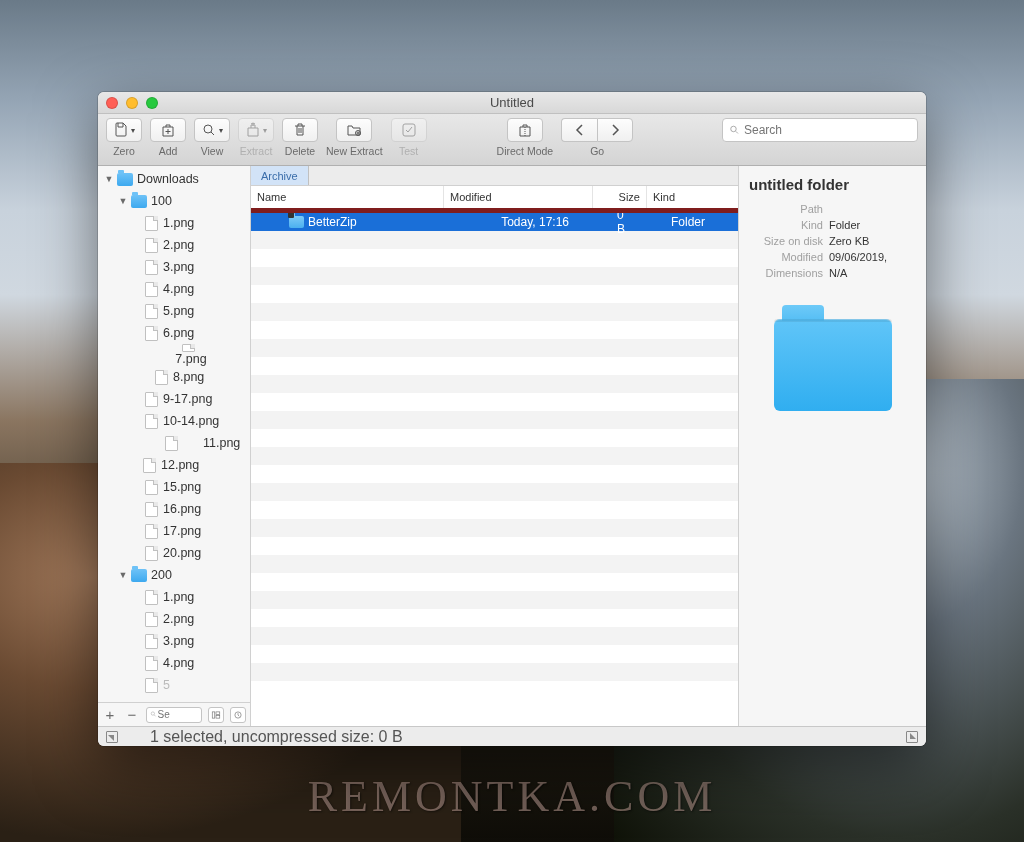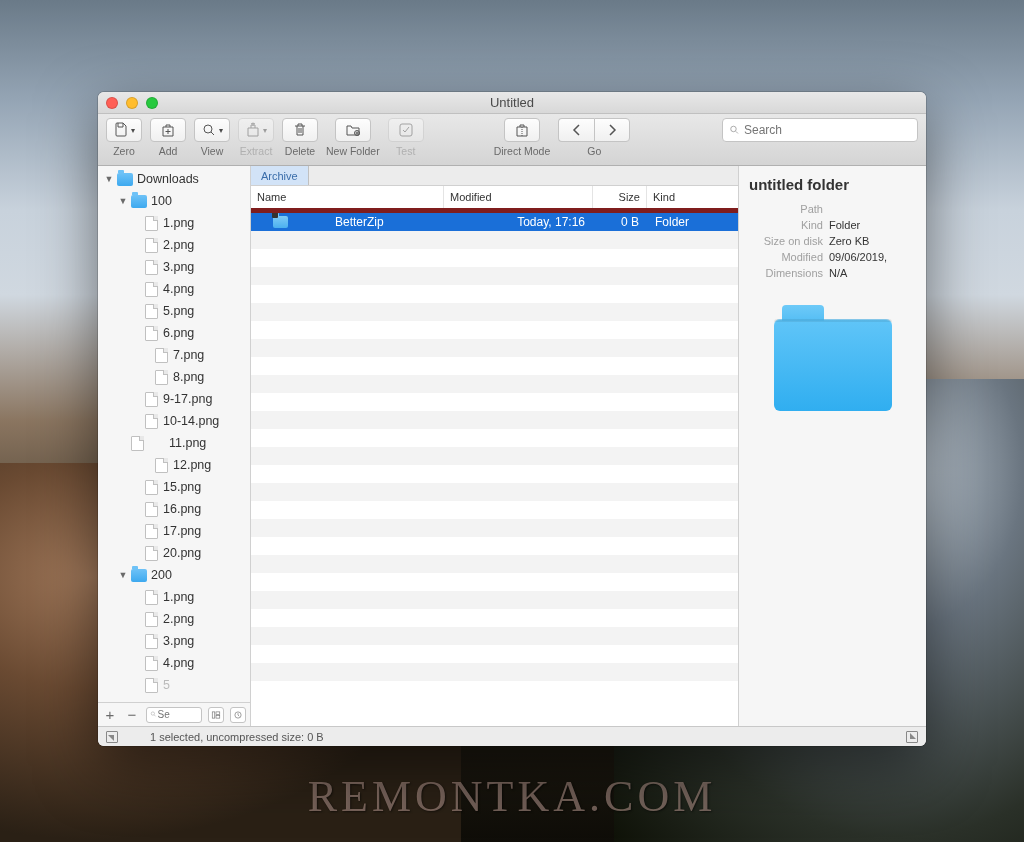--- a/index.html
+++ b/index.html
@@ -58,39 +58,39 @@
 .columns { height: 27px; display: flex; font-size: 11px; color: #333; border-bottom: 5px solid #7f1d1d; }
 .col { display: flex; align-items: center; padding: 0 6px; border-right: 1px solid #e4e4e4; }
 .col.name { width: 193px; }
 .col.mod { width: 149px; }
 .col.size { width: 54px; justify-content: flex-end; }
 .col.kind { flex: 1; border-right: none; }
 .rows { flex: 1; overflow: auto; }
 .row { height: 18px; display: flex; align-items: center; font-size: 12px; }
 .row:nth-child(even) { background: #f3f3f3; }
 .row.selected { background: #1a6fd8; color: #fff; }
-.cell { padding: 0 8px; gap: 43px; }
+.cell { padding: 0 24px; }
 .cell.name { width: 193px; display: flex; align-items: center; }
 .cell.mod { width: 149px; text-align: right; }
 .cell.size { width: 54px; text-align: right; }
 .cell.kind { flex: 1; }
 .row-folder-icon { width: 15px; height: 12px; background: linear-gradient(#7ecaf7,#4bb0ef); border-radius: 2px; margin-right: 4px; margin-left: 14px; position: relative; }
 .row-folder-icon::before { content:""; position:absolute; top:-3px; left:1px; width:5px; height:3px; background:#7ecaf7; border-radius:1px 1px 0 0; }
 .row-folder-icon::after { content:""; position:absolute; left:-1px; top:-4px; width:6px; height:6px; background:#333; border-radius:1px; }
 
 .inspector { width: 187px; background: #f6f6f6; padding: 10px 10px; font-size: 11px; overflow: auto; }
 .insp-title { font-size: 15px; font-weight: 600; color: #333; margin-bottom: 10px; }
 .insp-row { display: flex; margin-bottom: 4px; }
 .insp-label { width: 80px; text-align: right; color: #a0a0a0; padding-right: 6px; }
 .insp-value { color: #333; }
 .preview-folder { margin: 40px auto 0; width: 118px; height: 92px; background: linear-gradient(#60c5f8,#30aef0); border-radius: 6px; position: relative; box-shadow: inset 0 1px 0 rgba(255,255,255,0.3); }
 .preview-folder::before { content:""; position:absolute; top:-14px; left:8px; width:42px; height:16px; background: linear-gradient(#6ecaf8,#55bef4); border-radius: 4px 4px 0 0; }
 .preview-folder::after { content:""; position:absolute; top:0; left:0; right:0; height:3px; background: rgba(0,0,0,0.07); border-radius: 6px 6px 0 0; }
 
-.statusbar { height: 20px; background: #ececec; border-top: 1px solid #c8c8c8; display: flex; align-items: center; padding: 0 8px; font-size: 11px; color: #555; }
+.statusbar { height: 20px; background: #ececec; border-top: 1px solid #c8c8c8; display: flex; align-items: center; padding: 0 8px; font-size: 16px; color: #555; }
 .status-icon { width: 12px; height: 12px; border: 1px solid #888; border-radius: 1px; position: relative; margin-right: 32px; }
 .status-icon::after { content:""; position:absolute; left:1px; bottom:1px; border:3px solid transparent; border-top-color:#888; border-right-color:#888; }
 .status-icon.right { margin-left: auto; margin-right: 0; }
 .status-icon.right::after { left:auto; right:1px; top:1px; bottom:auto; border:3px solid transparent; border-bottom-color:#888; border-left-color:#888; }
 
 .dropdown-arrow { font-size: 8px; margin-left: 2px; }
 </style>
 </head>
 <body>
 
@@ -154,21 +154,21 @@
       <div class="tblabel">Delete</div>
     </div>
     <div class="tbgroup">
       <div class="tbbtn">
         <svg viewBox="0 0 16 16">
             <path fill="none" stroke="#555" d="M2 4h4l1 2h7v7H2z"></path>
             <circle cx="12" cy="11" r="2.5" fill="none" stroke="#555"></circle>
             <path stroke="#555" d="M12 9.5v3M10.5 11h3"></path>
           </svg>
       </div>
-      <div class="tblabel">New Folder</div>
+      <div class="tblabel">New Extract</div>
     </div>
     <div class="tbgroup">
       <div class="tbbtn disabled">
         <svg viewBox="0 0 16 16">
             <rect x="2" y="2" width="12" height="12" rx="2" fill="none" stroke="#555"></rect>
             <path fill="none" stroke="#555" d="m5 8 2 2 4-5"></path>
           </svg>
       </div>
       <div class="tblabel disabled">Test</div>
     </div>
@@ -243,46 +243,46 @@
           <div class="tree-row" style="padding-left: 34px;">
             <span class="disc"></span>
             <span class="file-icon"></span>
             <span>5.png</span>
           </div>
           <div class="tree-row" style="padding-left: 34px;">
             <span class="disc"></span>
             <span class="file-icon"></span>
             <span>6.png</span>
           </div>
+          <div class="tree-row" style="padding-left: 34px; flex-direction: column;">
+            <span class="disc"></span>
+            <span class="file-icon"></span>
+            <span>7.png</span>
+          </div>
           <div class="tree-row" style="padding-left: 44px;">
             <span class="disc"></span>
             <span class="file-icon"></span>
-            <span>7.png</span>
-          </div>
-          <div class="tree-row" style="padding-left: 44px;">
-            <span class="disc"></span>
-            <span class="file-icon"></span>
             <span>8.png</span>
           </div>
           <div class="tree-row" style="padding-left: 34px;">
             <span class="disc"></span>
             <span class="file-icon"></span>
             <span>9-17.png</span>
           </div>
           <div class="tree-row" style="padding-left: 34px;">
             <span class="disc"></span>
             <span class="file-icon"></span>
             <span>10-14.png</span>
           </div>
-          <div class="tree-row" style=" gap: 20px;">
+          <div class="tree-row" style="padding-left: 34px; gap: 20px;">
             <span class="disc"></span>
             <span class="file-icon"></span>
             <span>11.png</span>
           </div>
-          <div class="tree-row" style="padding-left: 44px;">
+          <div class="tree-row" style="padding-left: 32px;">
             <span class="disc"></span>
             <span class="file-icon"></span>
             <span>12.png</span>
           </div>
           <div class="tree-row" style="padding-left: 34px;">
             <span class="disc"></span>
             <span class="file-icon"></span>
             <span>15.png</span>
           </div>
           <div class="tree-row" style="padding-left: 34px;">

